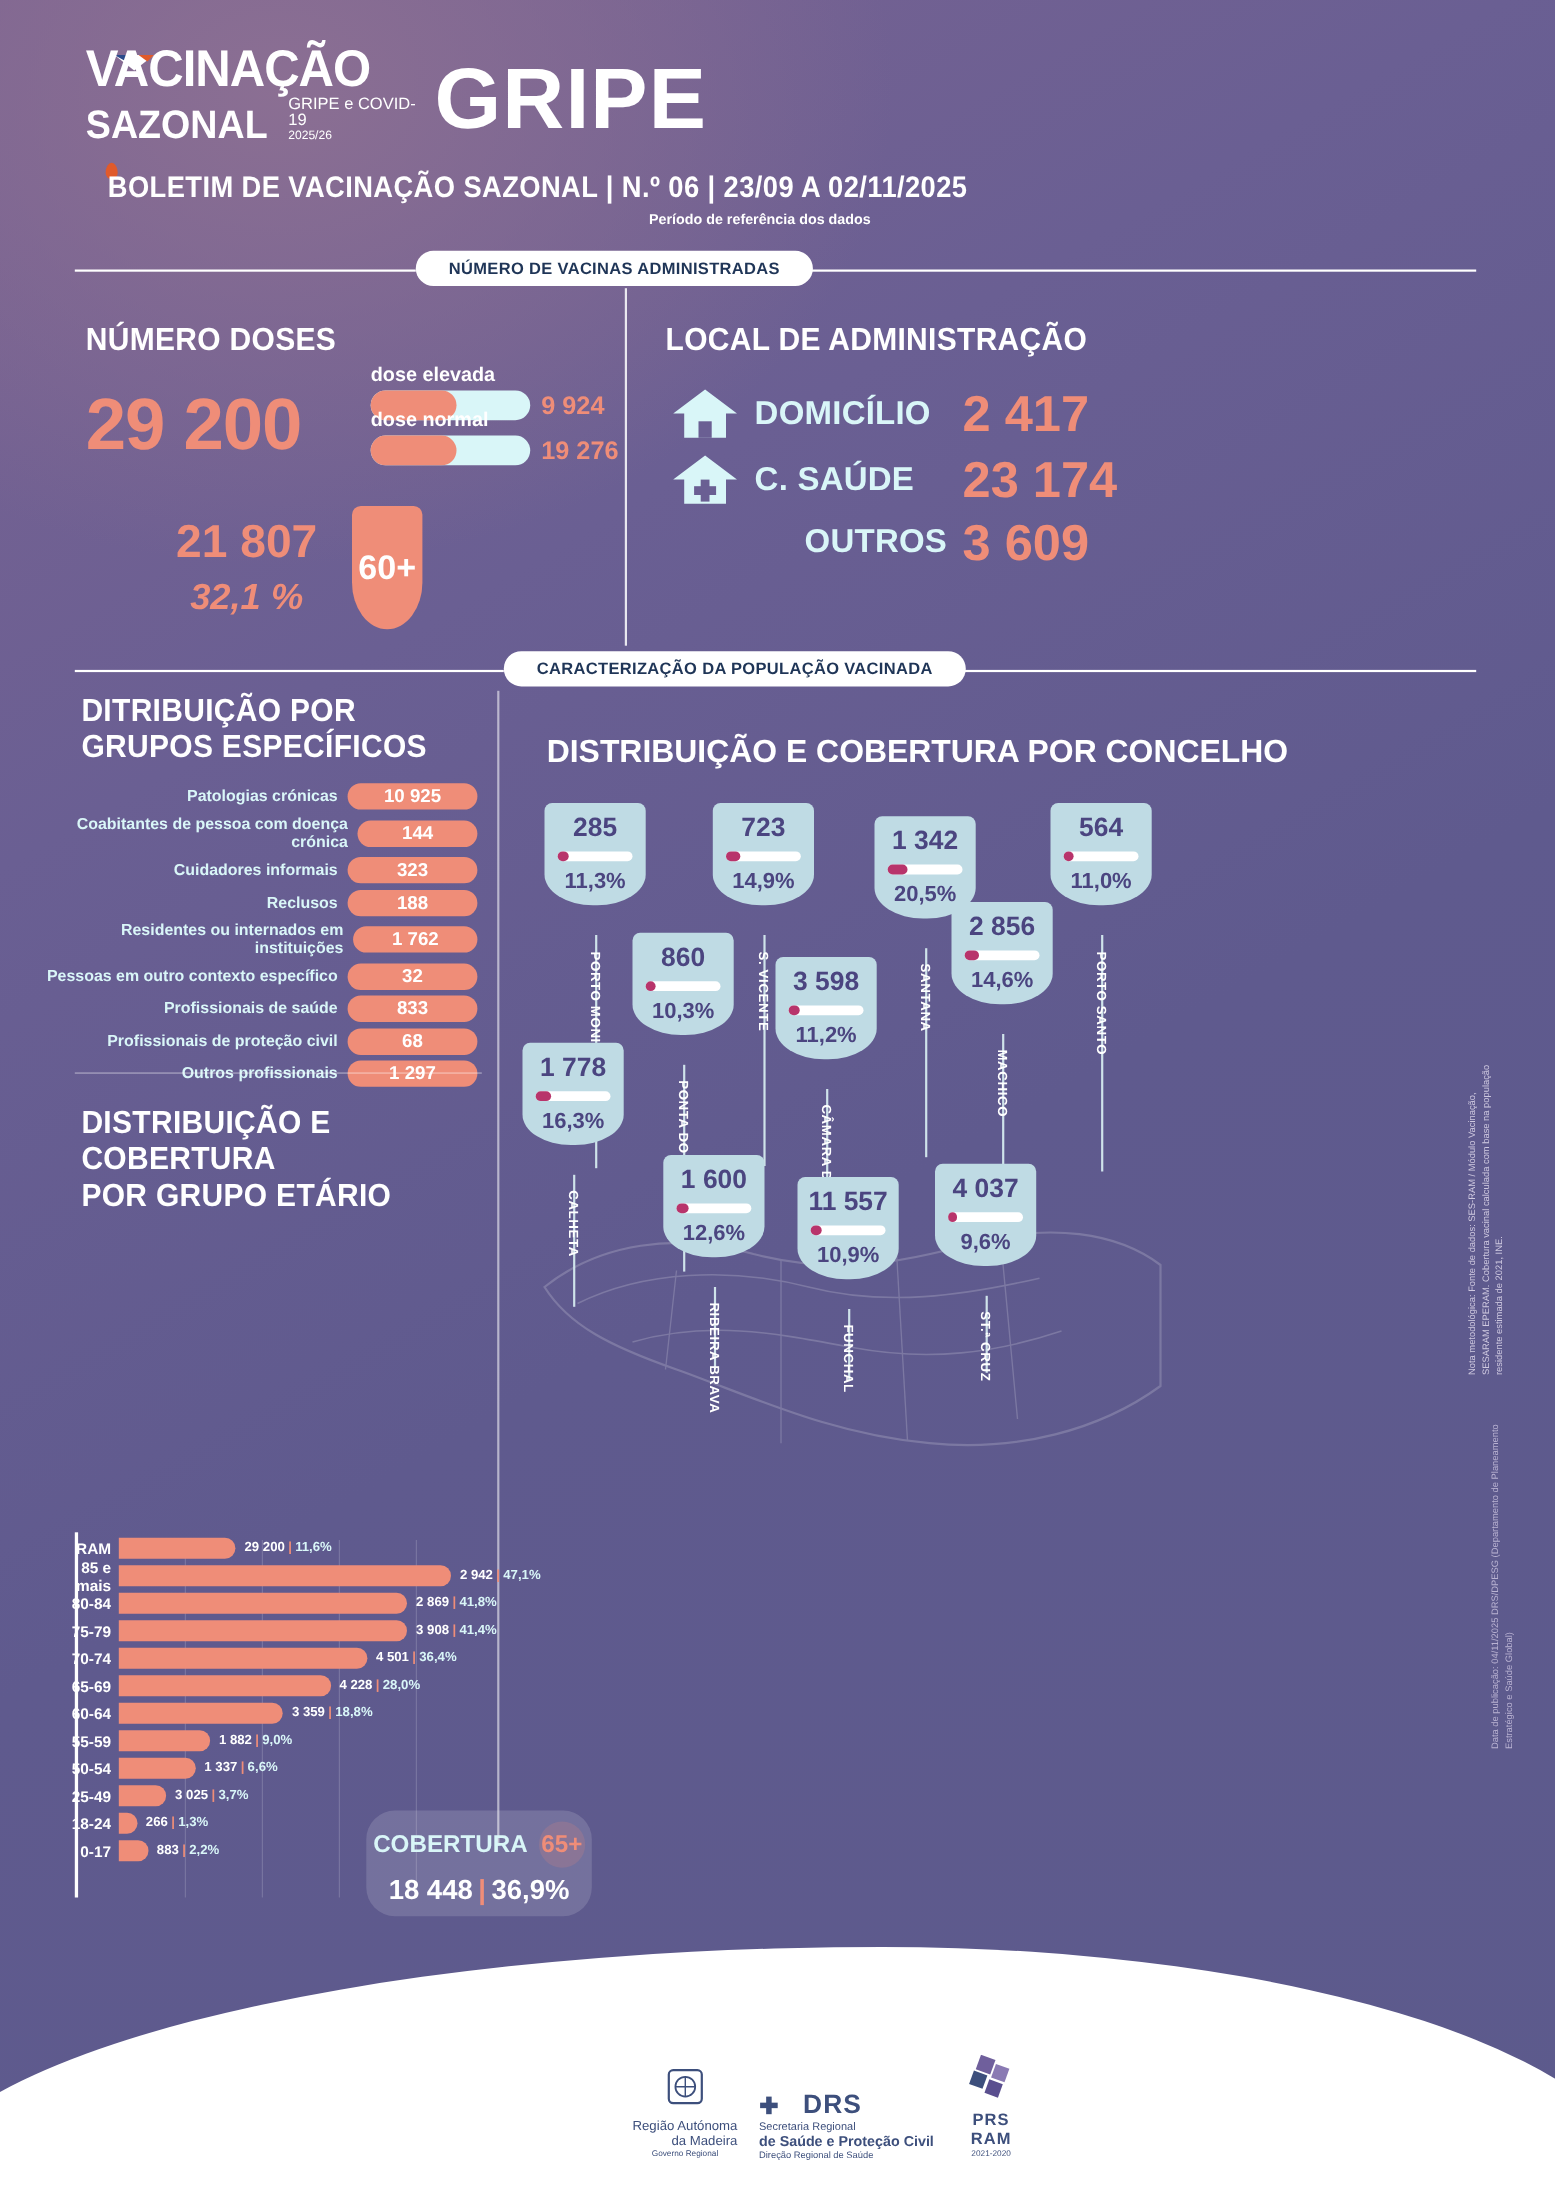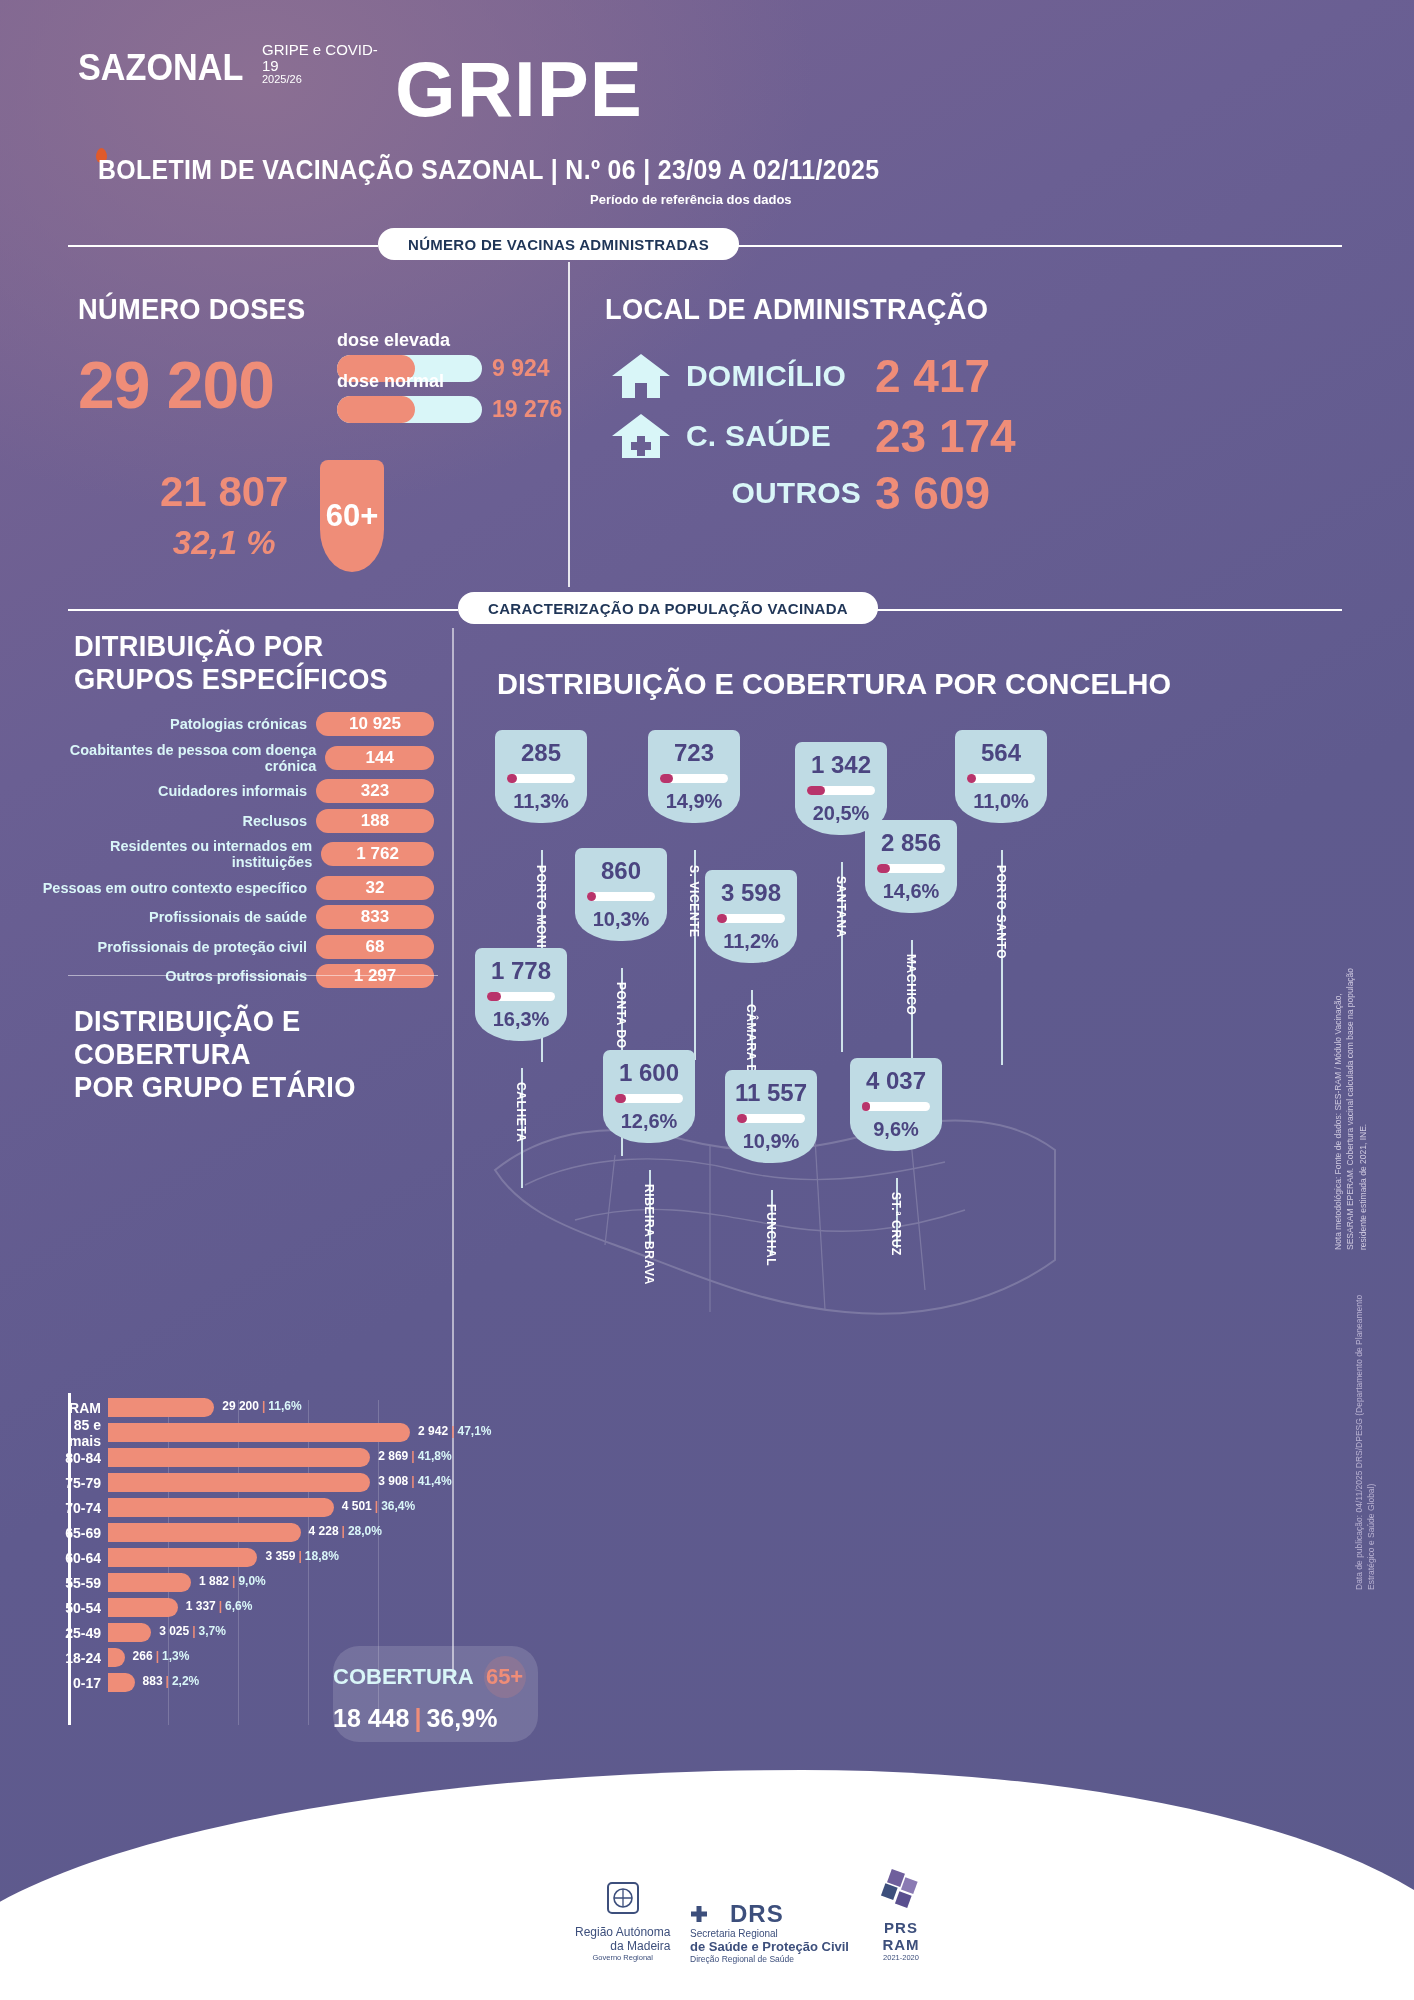--- a/index.html
+++ b/index.html
@@ -99,21 +99,21 @@
   .age-val { position:absolute; top:4px; color:#fff; font-weight:bold; font-size:12px; white-space:nowrap; }
   .age-val .sep { color:#ef8d78; margin:0 3px; }
   .age-val .pct { color:#d9f6f8; }
   .age-axis { position:absolute; left:68px; top:1393px; width:2.5px; height:332px; background:#fff; }
   .gridline { position:absolute; width:1px; background:rgba(255,255,255,.18); top:1400px; height:325px; }
 
   
   .cob-box {
     position:absolute; left:333px; top:1646px; width:205px; height:96px;
     background:rgba(255,255,255,.14); border-radius:26px;
-    display:flex; flex-direction:column; justify-content:center;
+    display:flex; flex-direction:column; align-items:center; justify-content:center;
   }
   .cob-top { display:flex; align-items:center; gap:10px; }
   .cob-title { color:#d9f6f8; font-weight:bold; font-size:22px; }
   .cob-badge { color:#ef8d78; font-weight:bold; font-size:22px; background:rgba(239,141,120,.18); border-radius:50%; width:42px; height:42px; display:flex; align-items:center; justify-content:center;}
   .cob-vals { color:#fff; font-weight:bold; font-size:25px; margin-top:6px; }
   .cob-vals .bar { color:#ef8d78; margin:0 5px; }
 
   
   .maparea { position:absolute; left:455px; top:700px; width:620px; height:750px; }
   .mapbg { position:absolute; inset:0; opacity:.18; }
@@ -155,20 +155,28 @@
   .f-prs { position:absolute; left:875px; bottom:38px; text-align:center; color:#3d4f7c;}
   .f-prs .p1 { font-size:15px; font-weight:bold; letter-spacing:1px;}
   .f-prs .p2 { font-size:7.5px; }
 </style>
 </head>
 <body>
 
 <div class="page">
 
   <div class="logo">
+    <div class="logo-row1">
+      <svg width="36" height="30" style="position:absolute;left:26px;top:10px">
+        <polygon points="0,0 36,0 18,14" fill="#fff"></polygon>
+        <polygon points="22,0 36,0 30,6" fill="#e05a2b"></polygon>
+        <polygon points="0,0 14,0 9,5" fill="#2b4a8a"></polygon>
+      </svg>
+      <div class="logo-text">VACINAÇÃO</div>
+    </div>
     <div class="logo-sub-wrap">
       <div class="logo-sazonal">SAZONAL</div>
       <div class="logo-small">
         <div class="l1">GRIPE e COVID-19</div>
         <div class="l2">2025/26</div>
       </div>
     </div>
     <div style="position:absolute;left:18px;top:108px;width:11px;height:15px;background:#e05a2b;border-radius:50% 50% 50% 50%/60% 60% 40% 40%;"></div>
   </div>
 

